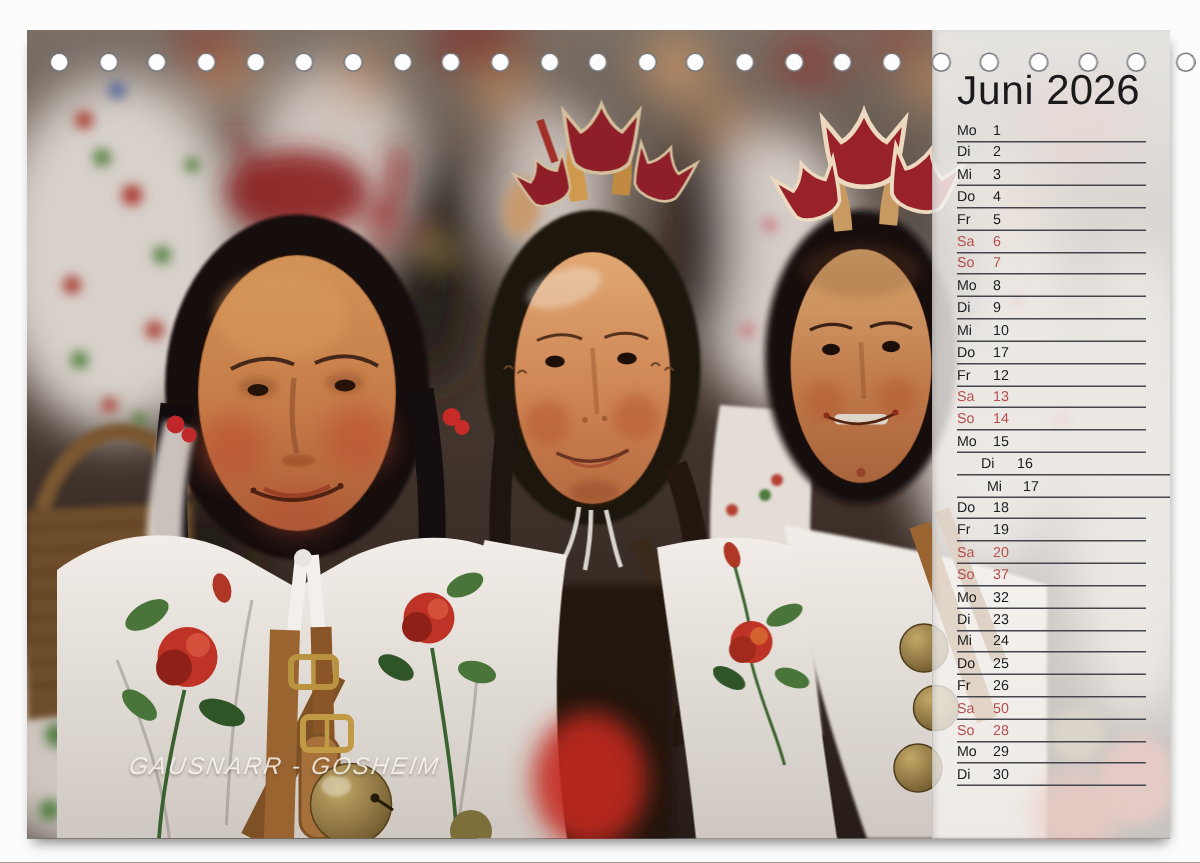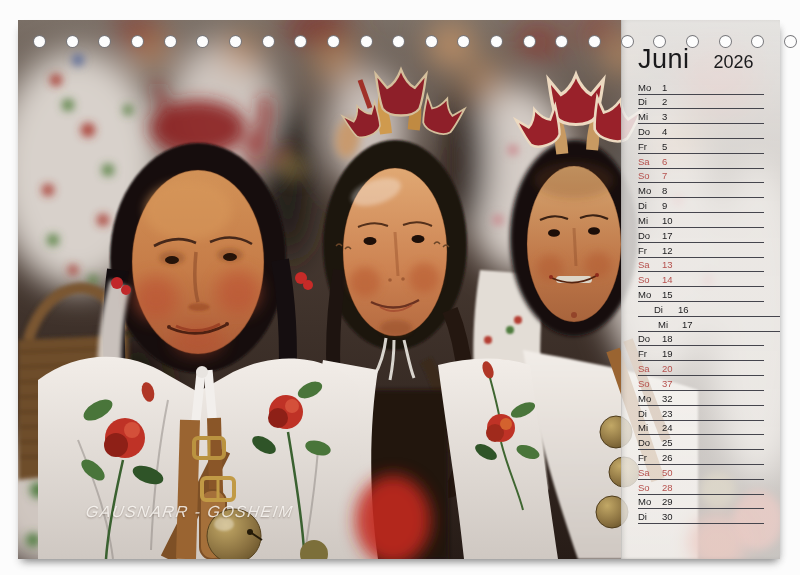--- a/index.html
+++ b/index.html
@@ -17,21 +17,21 @@
   .photo svg{display:block;width:762px;height:539px;}
   
   .panel{
     position:absolute;right:0;top:0;width:158px;height:539px;
     background:linear-gradient(180deg, rgba(238,237,235,.92), rgba(242,240,237,.82) 30%, rgba(246,244,241,.78));
     border-left:1px solid rgba(100,100,100,.28);
     box-shadow:inset 3px 0 6px -3px rgba(0,0,0,.18);
   }
   .panel-title{position:absolute;left:16px;top:24px;white-space:nowrap;color:#1a1a1c;}
   .panel-title .month{font-size:27px;letter-spacing:.5px;}
-  .panel-title .year{font-size:18px;margin-left:24px;text-align:center;}
+  .panel-title .year{font-size:28px;margin-left:8px;text-align:center;}
   .day-row{
     position:absolute;left:16px;width:126px;height:12px;
     border-bottom:1px solid #45454d;
     font-size:9.5px;line-height:11px;color:var(--weekday);
   }
   .day-row .dow{display:inline-block;width:24px;}
   .day-row.weekend{color:var(--weekend);}
   
   .hole{
     position:absolute;top:34.5px;width:13px;height:13px;border-radius:50%;

